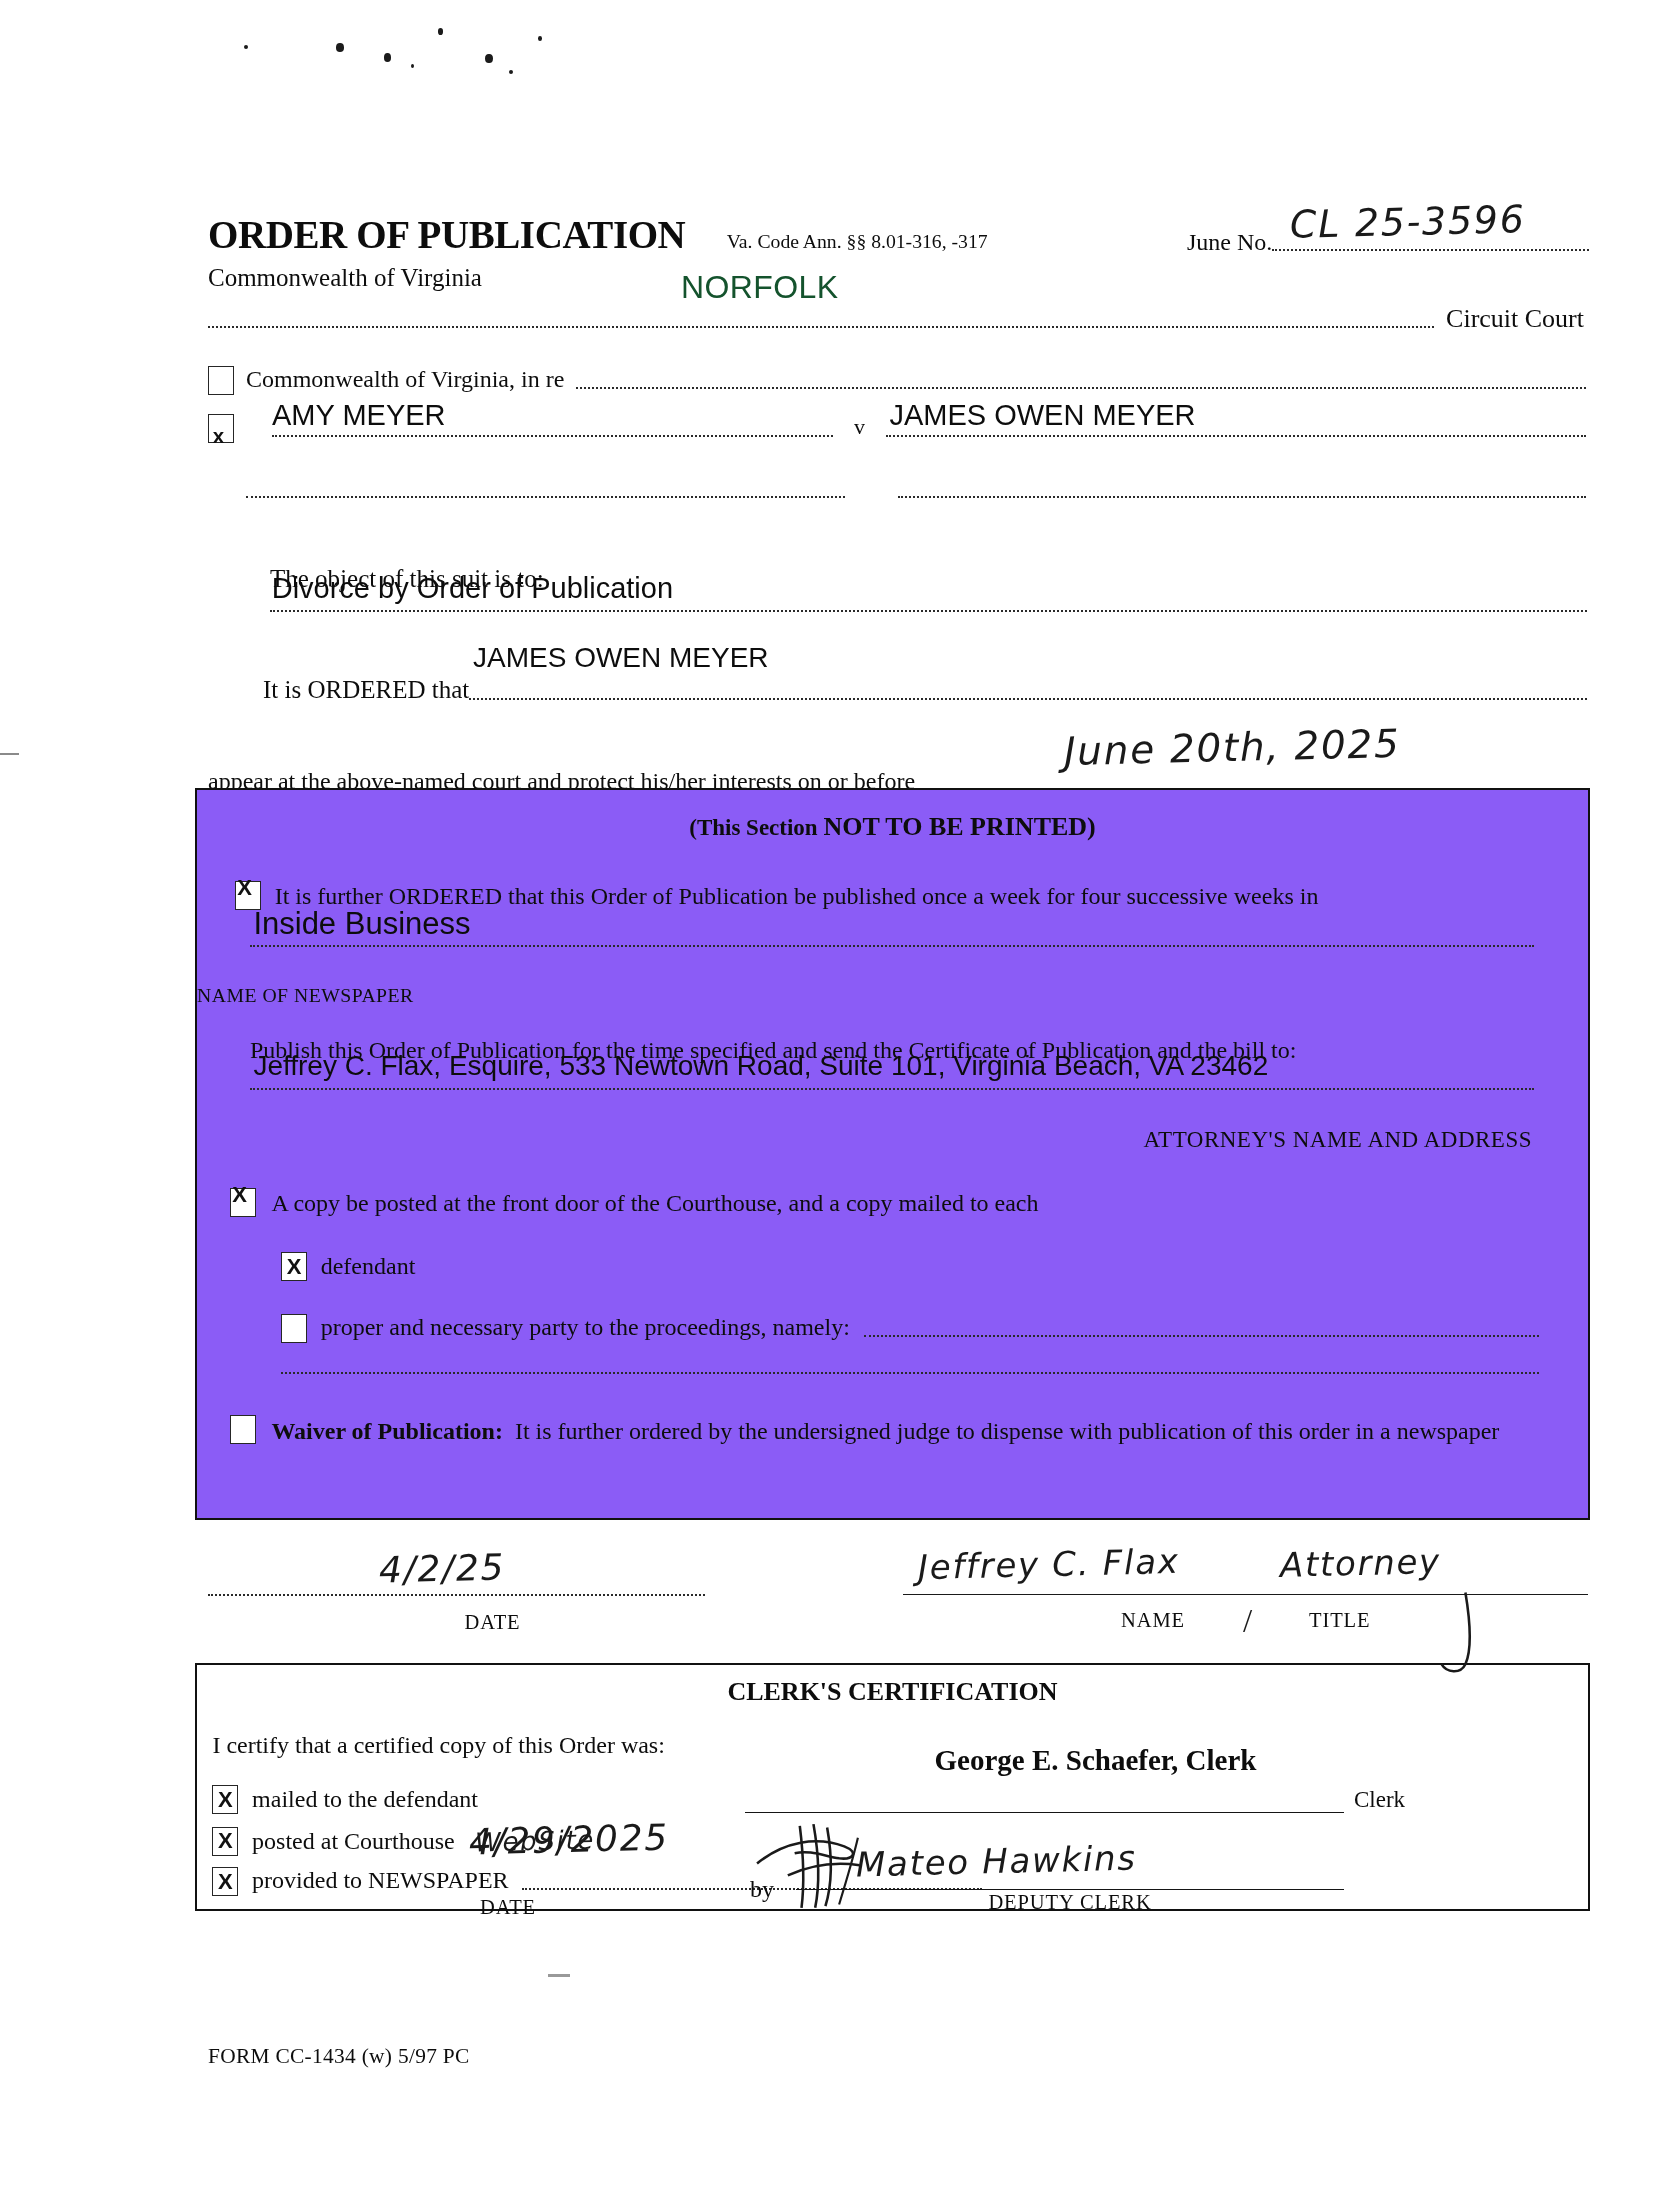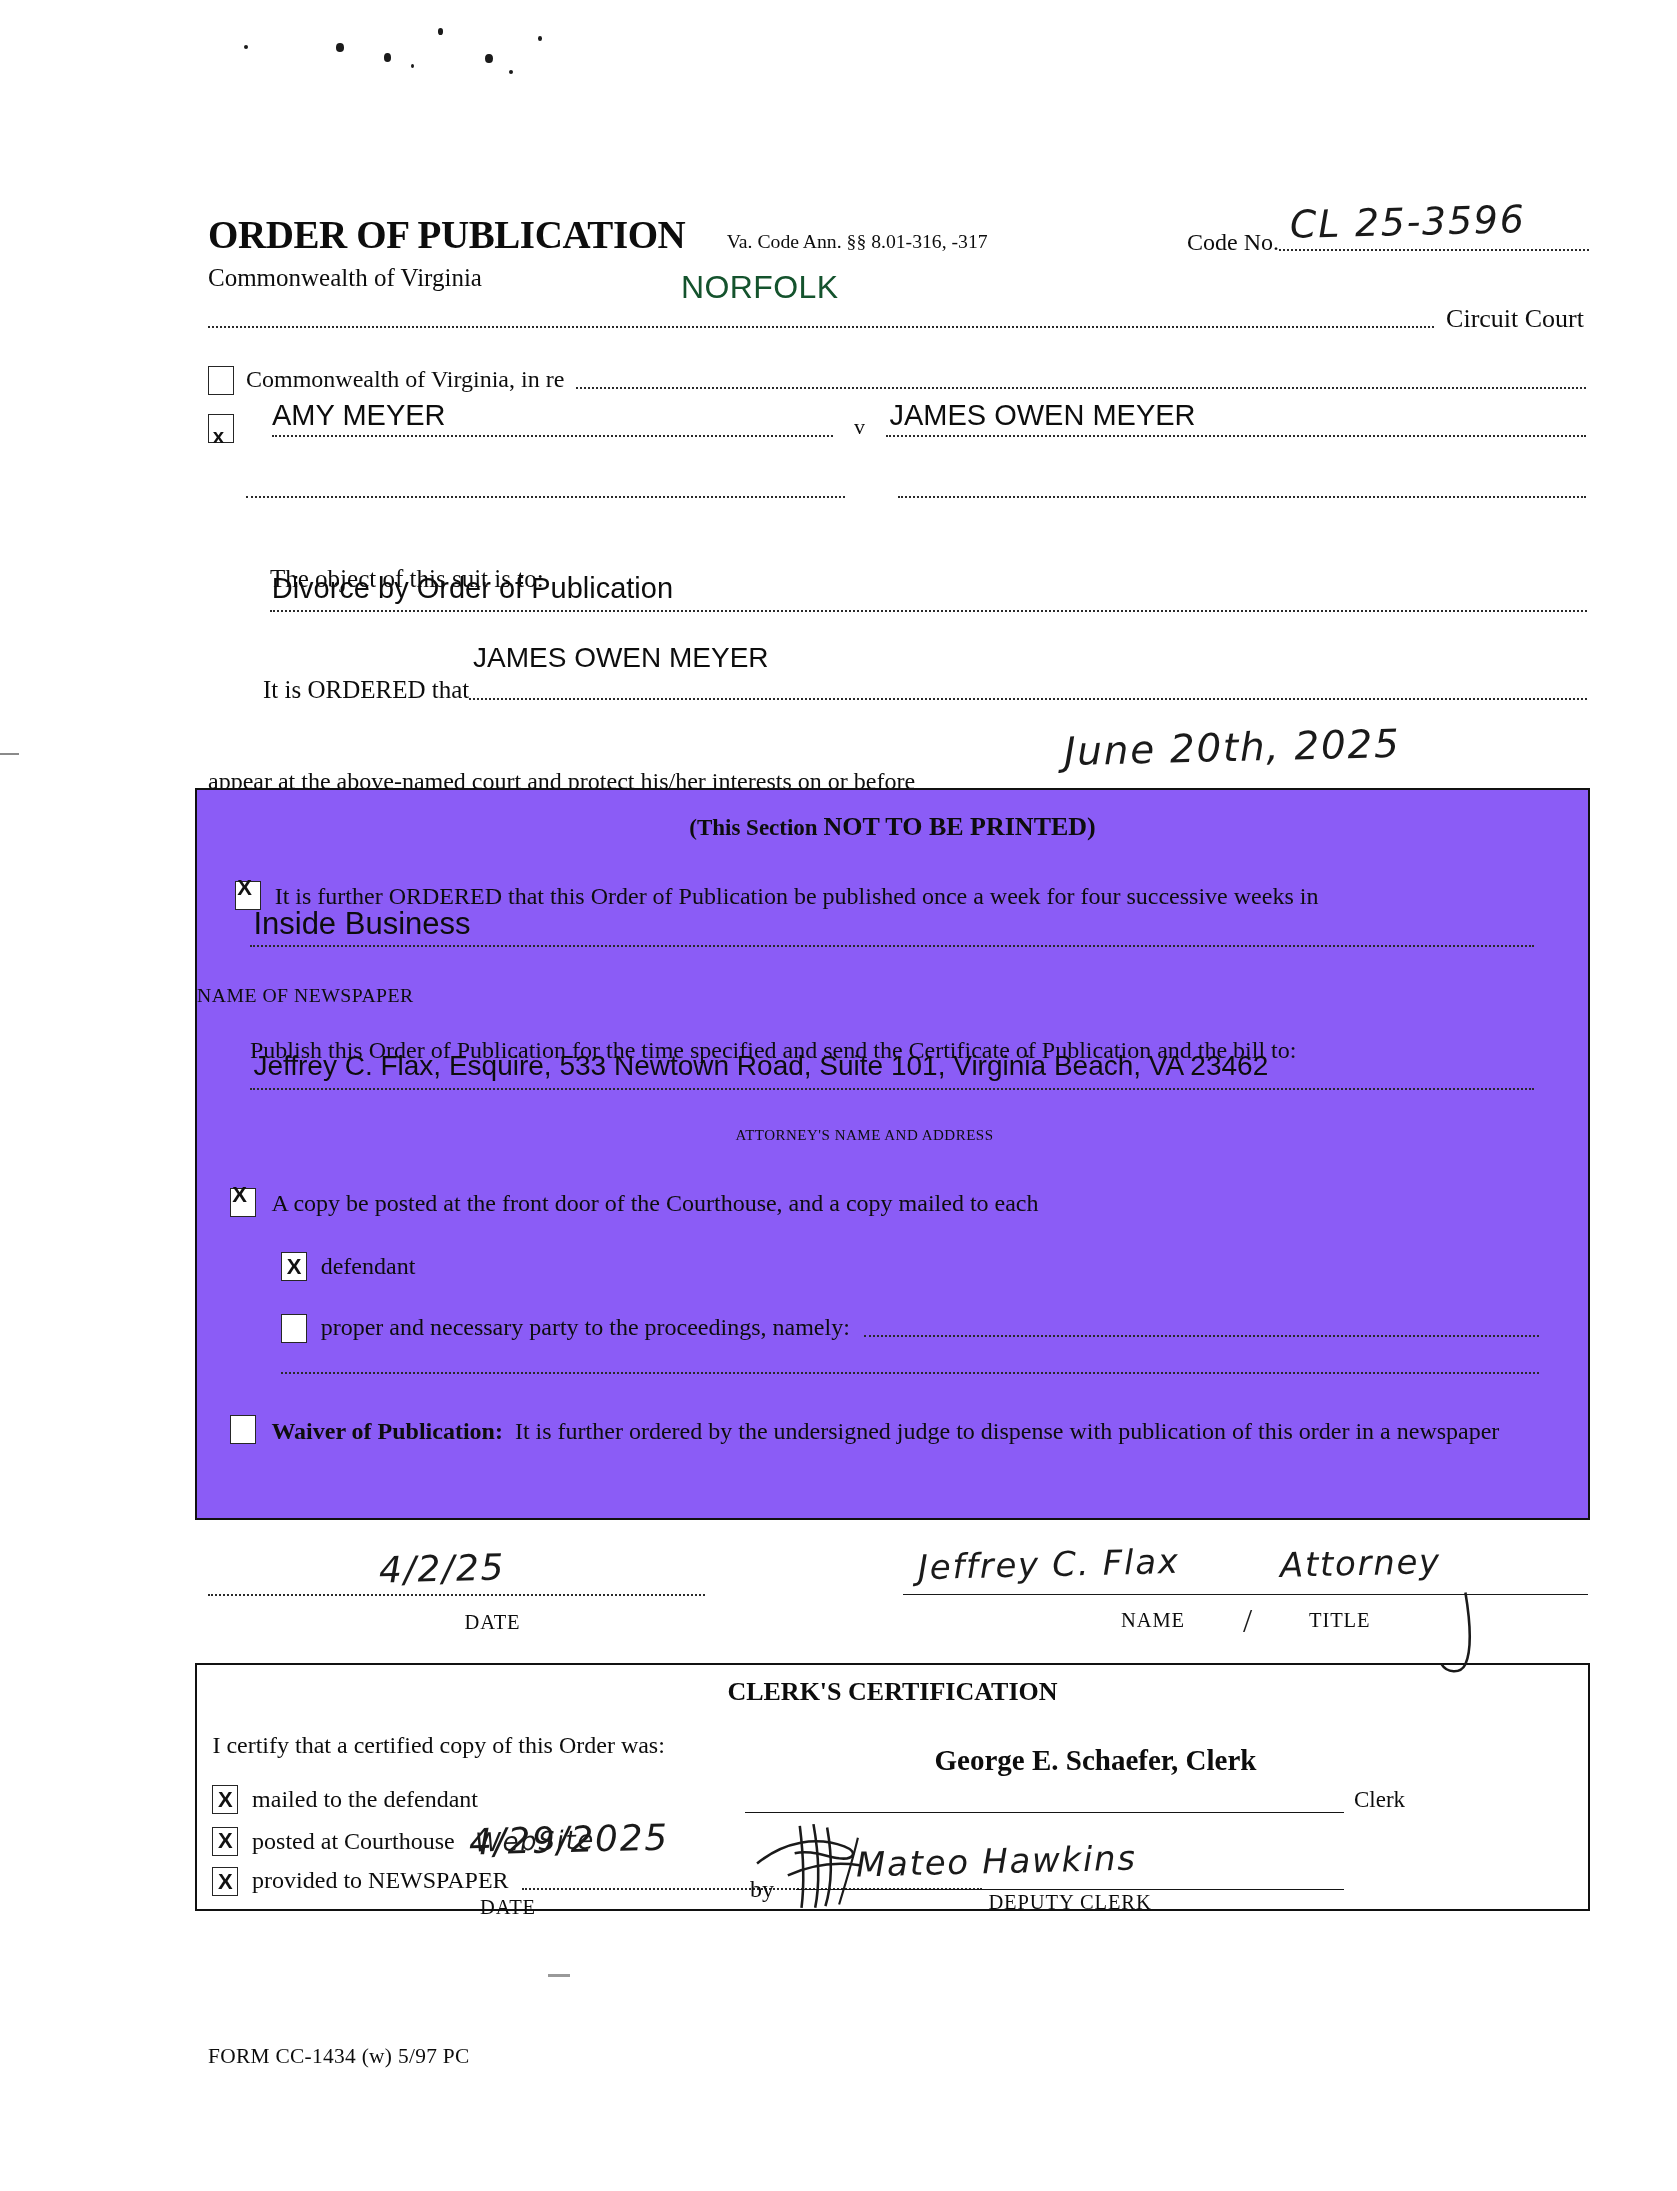--- a/index.html
+++ b/index.html
@@ -203,22 +203,22 @@
 
   #np-publish { left: 53px; top: 247px; font-size: 24px; }
 
   #np-atty-row { left: 53px; top: 298px; width: 1284px; display: flex; align-items: flex-end; }
   #np-atty-val {
     position: absolute; left: 3.4px; top: -38px;
     font-family: "Liberation Sans", sans-serif; font-size: 28px;
     white-space: nowrap;
   }
   #np-atty-cap {
-    left: 0; top: 337px; width: 1335px; text-align: center;
-    font-size: 15px; letter-spacing: 0.5px; font-family: Liberation Serif, serif;
+    left: 0; top: 337px; width: 1335px; text-align: right;
+    font-size: 23px; letter-spacing: 0.5px; font-family: Liberation Serif, serif;
   }
 
   #np-copy { left: 33px; top: 398px; width: 1310px; display: flex; align-items: flex-start; gap: 15.4px; }
   #np-copy .txt { font-size: 24px; padding-top: 1.7px; }
 
   #np-def { left: 84px; top: 462px; display: flex; align-items: center; gap: 13.7px; }
   #np-def .txt { font-size: 24px; }
 
   #np-proper { left: 84px; top: 524px; width: 1258px; display: flex; align-items: flex-end; gap: 13.7px; }
   #np-proper .txt { font-size: 24px; white-space: nowrap; padding-bottom: 1.7px; }
@@ -342,21 +342,21 @@
   <div id="left-tick"></div>
   <div id="bottom-tick"></div>
 
   <div id="hdr">
     <span id="title">ORDER OF PUBLICATION</span>
     <span id="cite">Va. Code Ann. §§ 8.01-316, -317</span>
     <div id="commonwealth">Commonwealth of Virginia</div>
   </div>
 
   <div id="caseno">
-    <span>Code No.</span>
+    <span>June No.</span>
     <span class="dots"></span>
     <span id="caseno-val" class="hand">CL 25-3596</span>
   </div>
 
   <div id="courtrow">
     <span class="dots"></span>
     <span id="circuit-label">Circuit Court</span>
     <span id="court-name" class="typed">NORFOLK</span>
   </div>
 

